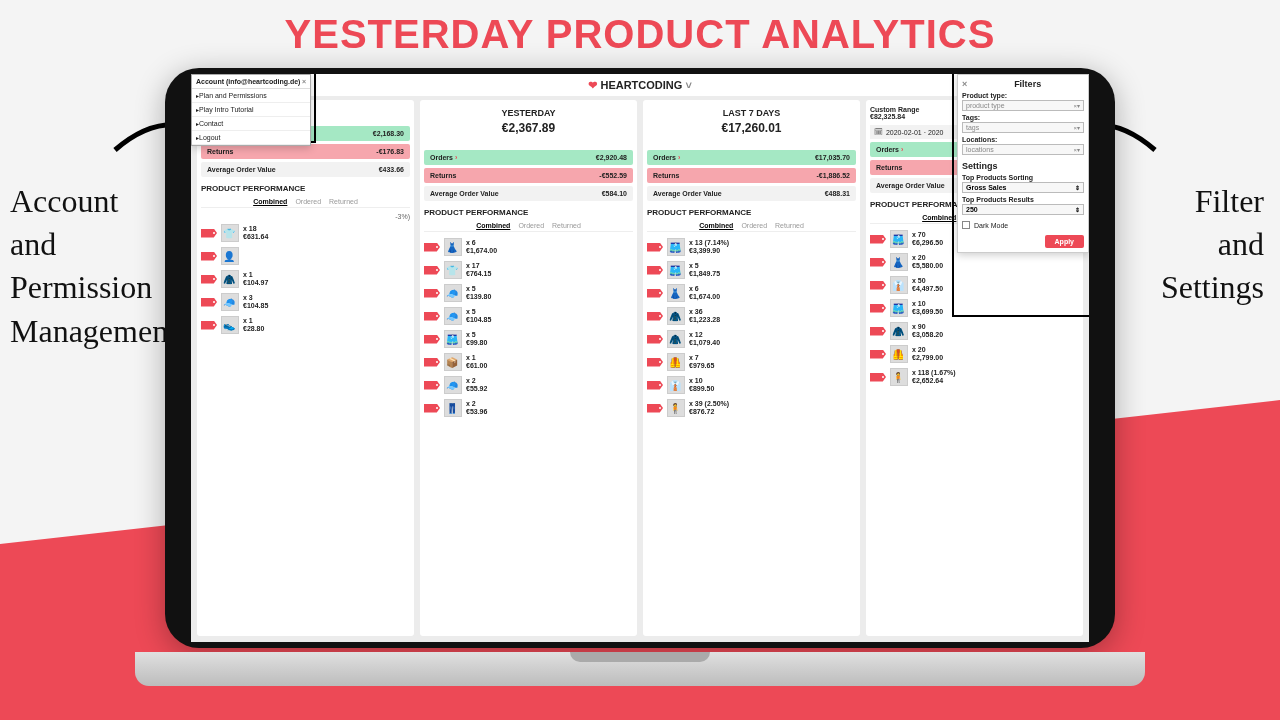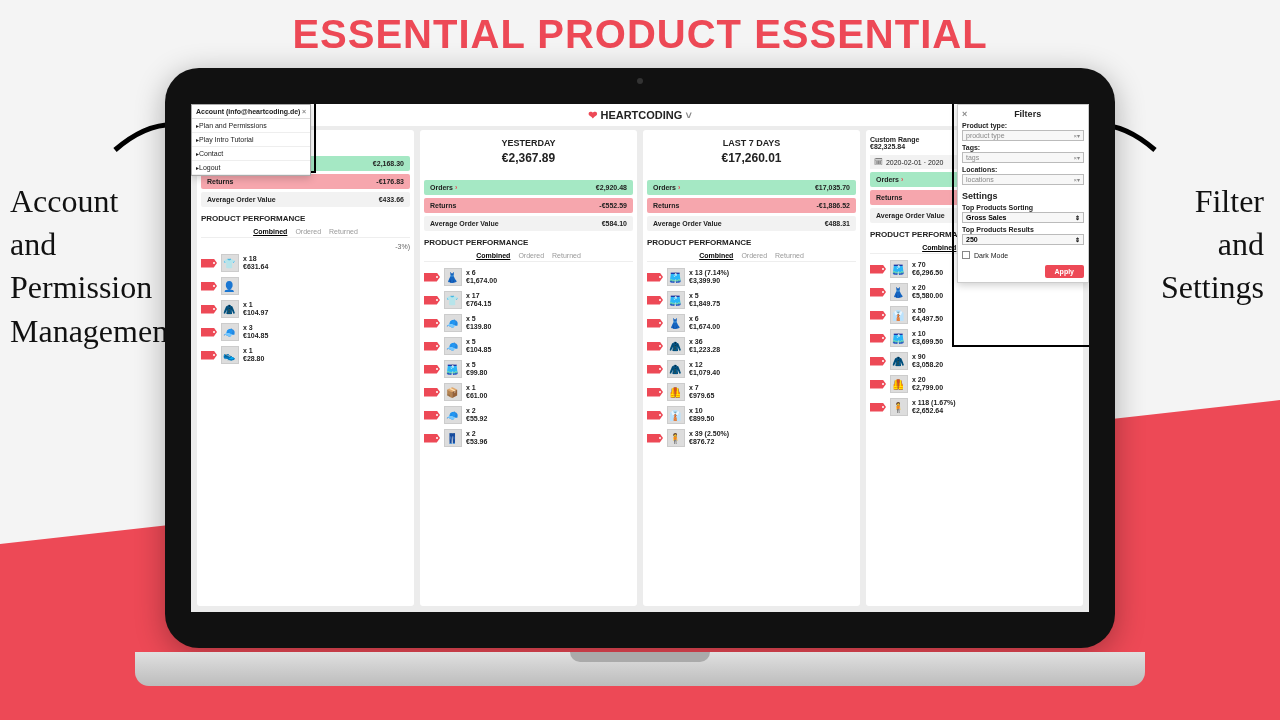--- a/index.html
+++ b/index.html
@@ -1,20 +1,20 @@
 <!DOCTYPE html>
 <html><head>
 <meta charset="utf-8">
 <style>
   *{box-sizing:border-box;margin:0;padding:0;font-family:Arial,Helvetica,sans-serif}
   body{width:1280px;height:720px;overflow:hidden;position:relative;background:#f4f4f4}
   .bg-red{position:absolute;bottom:0;left:0;width:100%;height:320px;background:#ed4956;clip-path:polygon(0 45%,100% 0,100% 100%,0 100%)}
   .headline{position:absolute;top:12px;left:0;width:100%;text-align:center;font-size:40px;font-weight:800;color:#ed4956;letter-spacing:1px}
   .laptop{position:absolute;top:68px;left:165px;width:950px;height:618px}
-  .bezel{width:100%;height:580px;background:#111;border-radius:34px;padding:36px 26px;position:relative;box-shadow:0 6px 30px rgba(0,0,0,.3)}
+  .bezel{width:100%;height:580px;background:#111;border-radius:34px;padding:6px 26px;position:relative;box-shadow:0 6px 30px rgba(0,0,0,.3)}
   .camera{position:absolute;top:10px;left:50%;transform:translateX(-50%);width:6px;height:6px;border-radius:50%;background:#333}
   .screen{width:100%;height:100%;background:#ececec;overflow:hidden;position:relative;font-size:7px;color:#222}
   .base{width:1010px;height:34px;background:linear-gradient(#e0e0e0,#bcbcbc);position:absolute;bottom:0;left:-30px;border-radius:0 0 14px 14px}
   .base:before{content:"";position:absolute;top:0;left:50%;transform:translateX(-50%);width:140px;height:10px;background:#aaa;border-radius:0 0 10px 10px}
   .topbar{position:absolute;top:0;left:0;right:0;height:22px;background:#fff;text-align:center;line-height:22px;font-weight:800;font-size:11px}
   .heart{color:#ed4956}
   .cols{position:absolute;top:26px;left:6px;right:6px;bottom:6px;display:flex;gap:6px}
   .col{flex:1;background:#fff;border-radius:3px;padding:4px;display:flex;flex-direction:column;gap:3px;overflow:hidden}
   .col-title{text-align:center;font-weight:800;font-size:9px;margin-top:4px}
   .col-amount{text-align:center;font-weight:800;font-size:12px;margin-bottom:12px}
@@ -59,21 +59,21 @@
   
   .callout{position:absolute;font-family:Georgia,serif;font-size:32px;line-height:1.35;color:#111}
   .callout.left{top:180px;left:10px;width:200px}
   .callout.right{top:180px;right:16px;width:180px;text-align:right}
   .arrow-svg{position:absolute}
 </style>
 </head>
 <body>
 
 <div class="bg-red"></div>
-<div class="headline">ESSENTIAL PRODUCT ESSENTIAL</div>
+<div class="headline">YESTERDAY PRODUCT ANALYTICS</div>
 
 <div class="callout left">Account<br>and<br>Permission<br>Management</div>
 <div class="callout right">Filter<br>and<br>Settings</div>
 
 <svg class="arrow-svg" style="top:110px;left:110px" width="90" height="60">
     <path d="M5 40 Q45 5 85 18" stroke="#000" stroke-width="5" fill="none"></path>
     <path d="M85 18 L72 10 L78 28 Z" fill="#000"></path>
   </svg>
 <svg class="arrow-svg" style="top:110px;right:120px" width="90" height="60">
     <path d="M85 40 Q45 5 5 18" stroke="#000" stroke-width="5" fill="none"></path>

